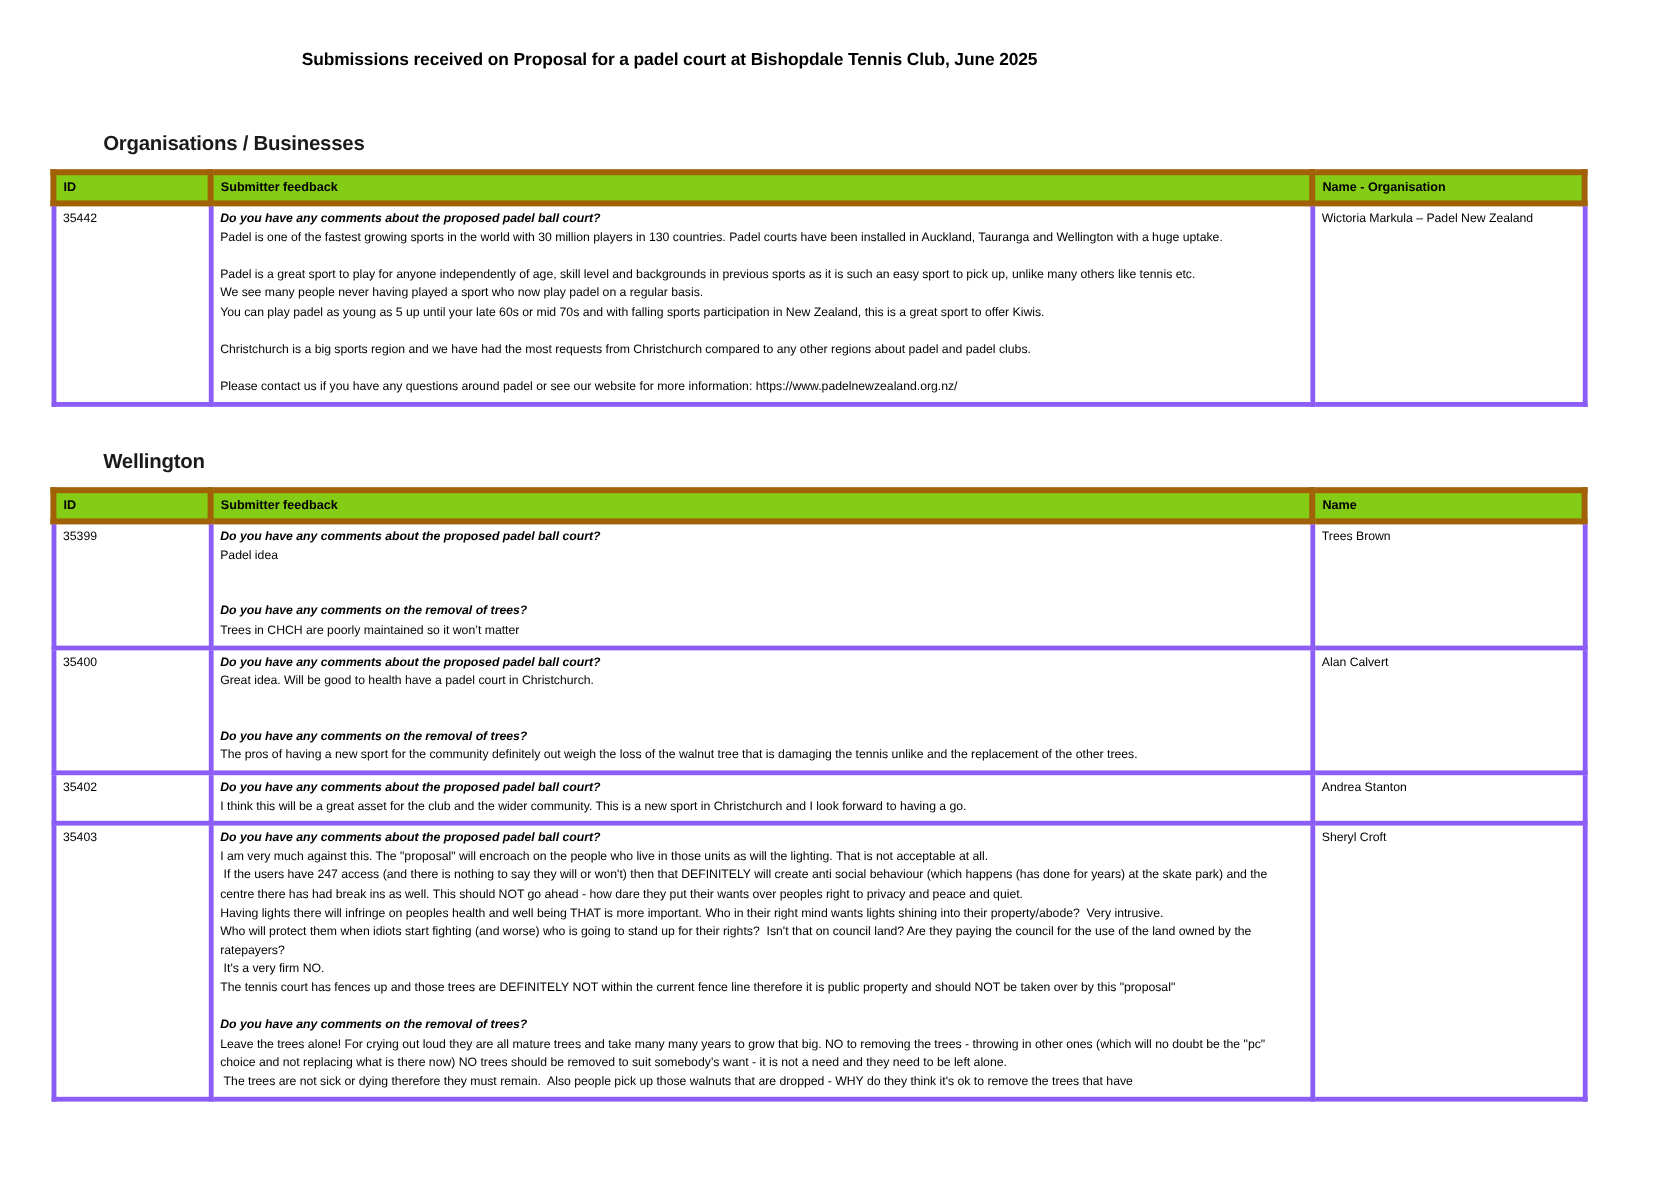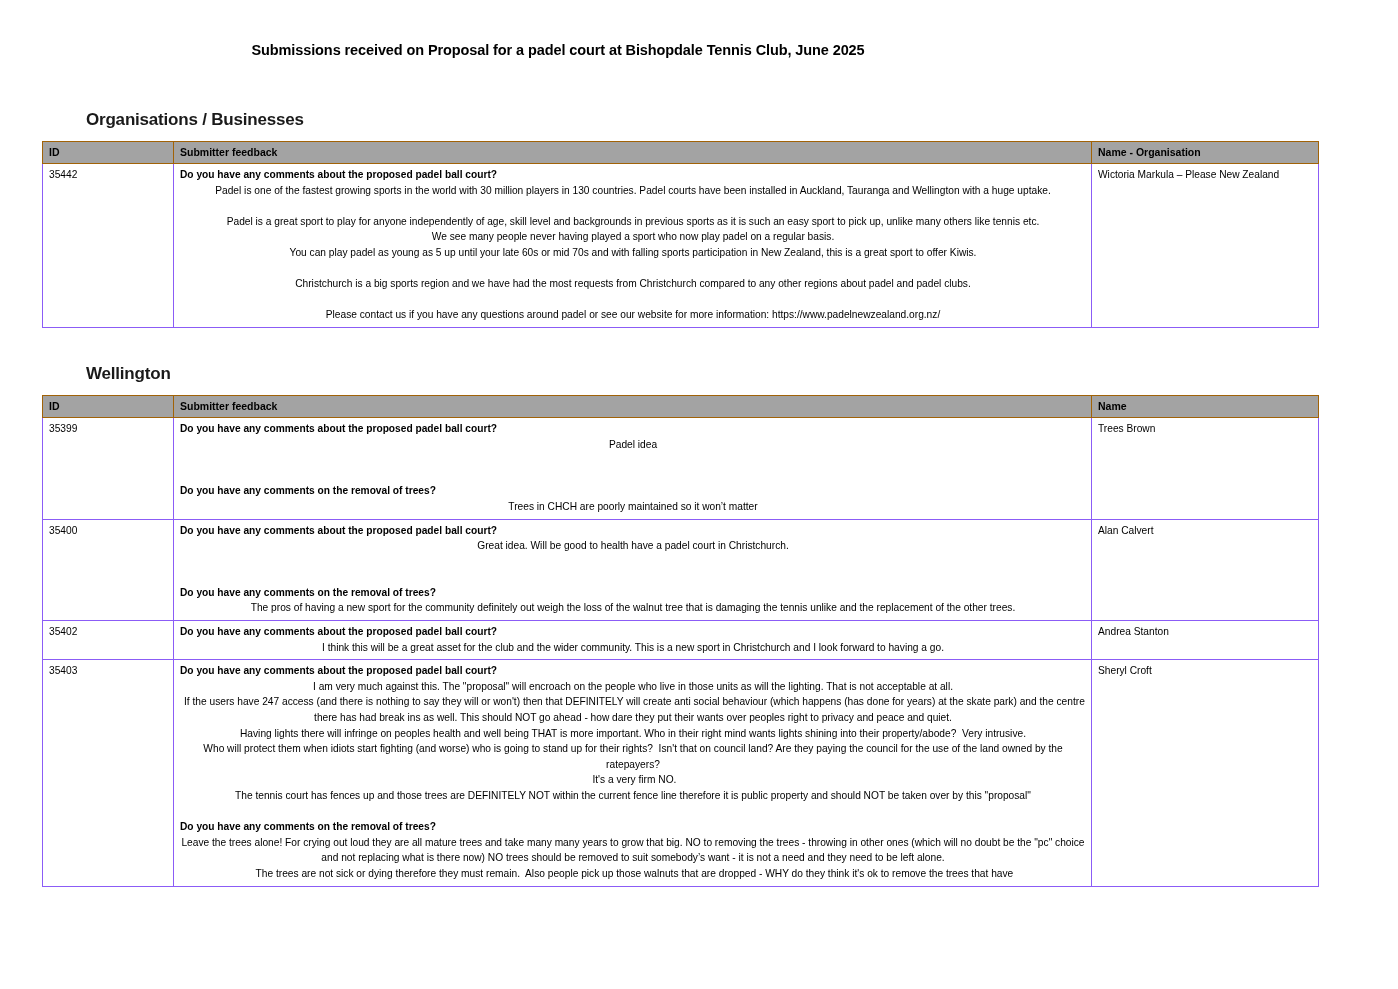--- a/index.html
+++ b/index.html
@@ -48,49 +48,49 @@
     margin-left: 42px;
     margin-top: 11px;
     width: 1276px;
     border: 1px solid #808080;
   }
   table.subs col.c-id    { width: 131px; }
   table.subs col.c-fb    { width: 918px; }
   table.subs col.c-name  { width: 227px; }
 
   table.subs th {
-    background: #a3a3a3;
-    border: 1px solid #a16207;
+    background: #84cc16;
+    border: 5px solid #a16207;
     text-align: left;
     vertical-align: middle;
     font-size: 10.5px;
     font-weight: bold;
     padding: 3px 5px 3px 6px;
     height: 15px;
     line-height: 13px;
     color: #000;
   }
   table.subs td {
-    border: 1px solid #8b5cf6;
+    border: 4px solid #8b5cf6;
     vertical-align: top;
     font-size: 10.2px;
     line-height: 15.6px;
     padding: 3px 5px 4px 6px;
     color: #000;
   }
   td.id-cell { font-size: 10.4px; white-space: nowrap; }
   td.name-cell { font-size: 10.6px; }
   .q {
     font-weight: bold;
     display: block;
+    font-style: italic;
   }
   .a {
     display: block;
     white-space: pre-wrap;
-    text-align: center;
   }
   .blankline { display: block; height: 15.6px; }
 </style>
 </head>
 <body>
 
 <div class="page">
 
   <div class="doc-title">Submissions received on Proposal for a padel court at Bishopdale Tennis Club, June 2025</div>
 
@@ -118,21 +118,21 @@
             <span class="a">Padel is one of the fastest growing sports in the world with 30 million players in 130 countries. Padel courts have been installed in Auckland, Tauranga and Wellington with a huge uptake.</span>
             <span class="blankline"></span>
             <span class="a">Padel is a great sport to play for anyone independently of age, skill level and backgrounds in previous sports as it is such an easy sport to pick up, unlike many others like tennis etc.
 We see many people never having played a sport who now play padel on a regular basis.
 You can play padel as young as 5 up until your late 60s or mid 70s and with falling sports participation in New Zealand, this is a great sport to offer Kiwis.</span>
             <span class="blankline"></span>
             <span class="a">Christchurch is a big sports region and we have had the most requests from Christchurch compared to any other regions about padel and padel clubs.</span>
             <span class="blankline"></span>
             <span class="a">Please contact us if you have any questions around padel or see our website for more information: https://www.padelnewzealand.org.nz/</span>
           </td>
-          <td class="name-cell">Wictoria Markula – Please New Zealand</td>
+          <td class="name-cell">Wictoria Markula – Padel New Zealand</td>
         </tr>
       </tbody>
     </table>
   </div>
 
   <div class="section" id="ind-section">
     <div class="section-heading">Wellington</div>
 
     <table class="subs">
       <colgroup>

